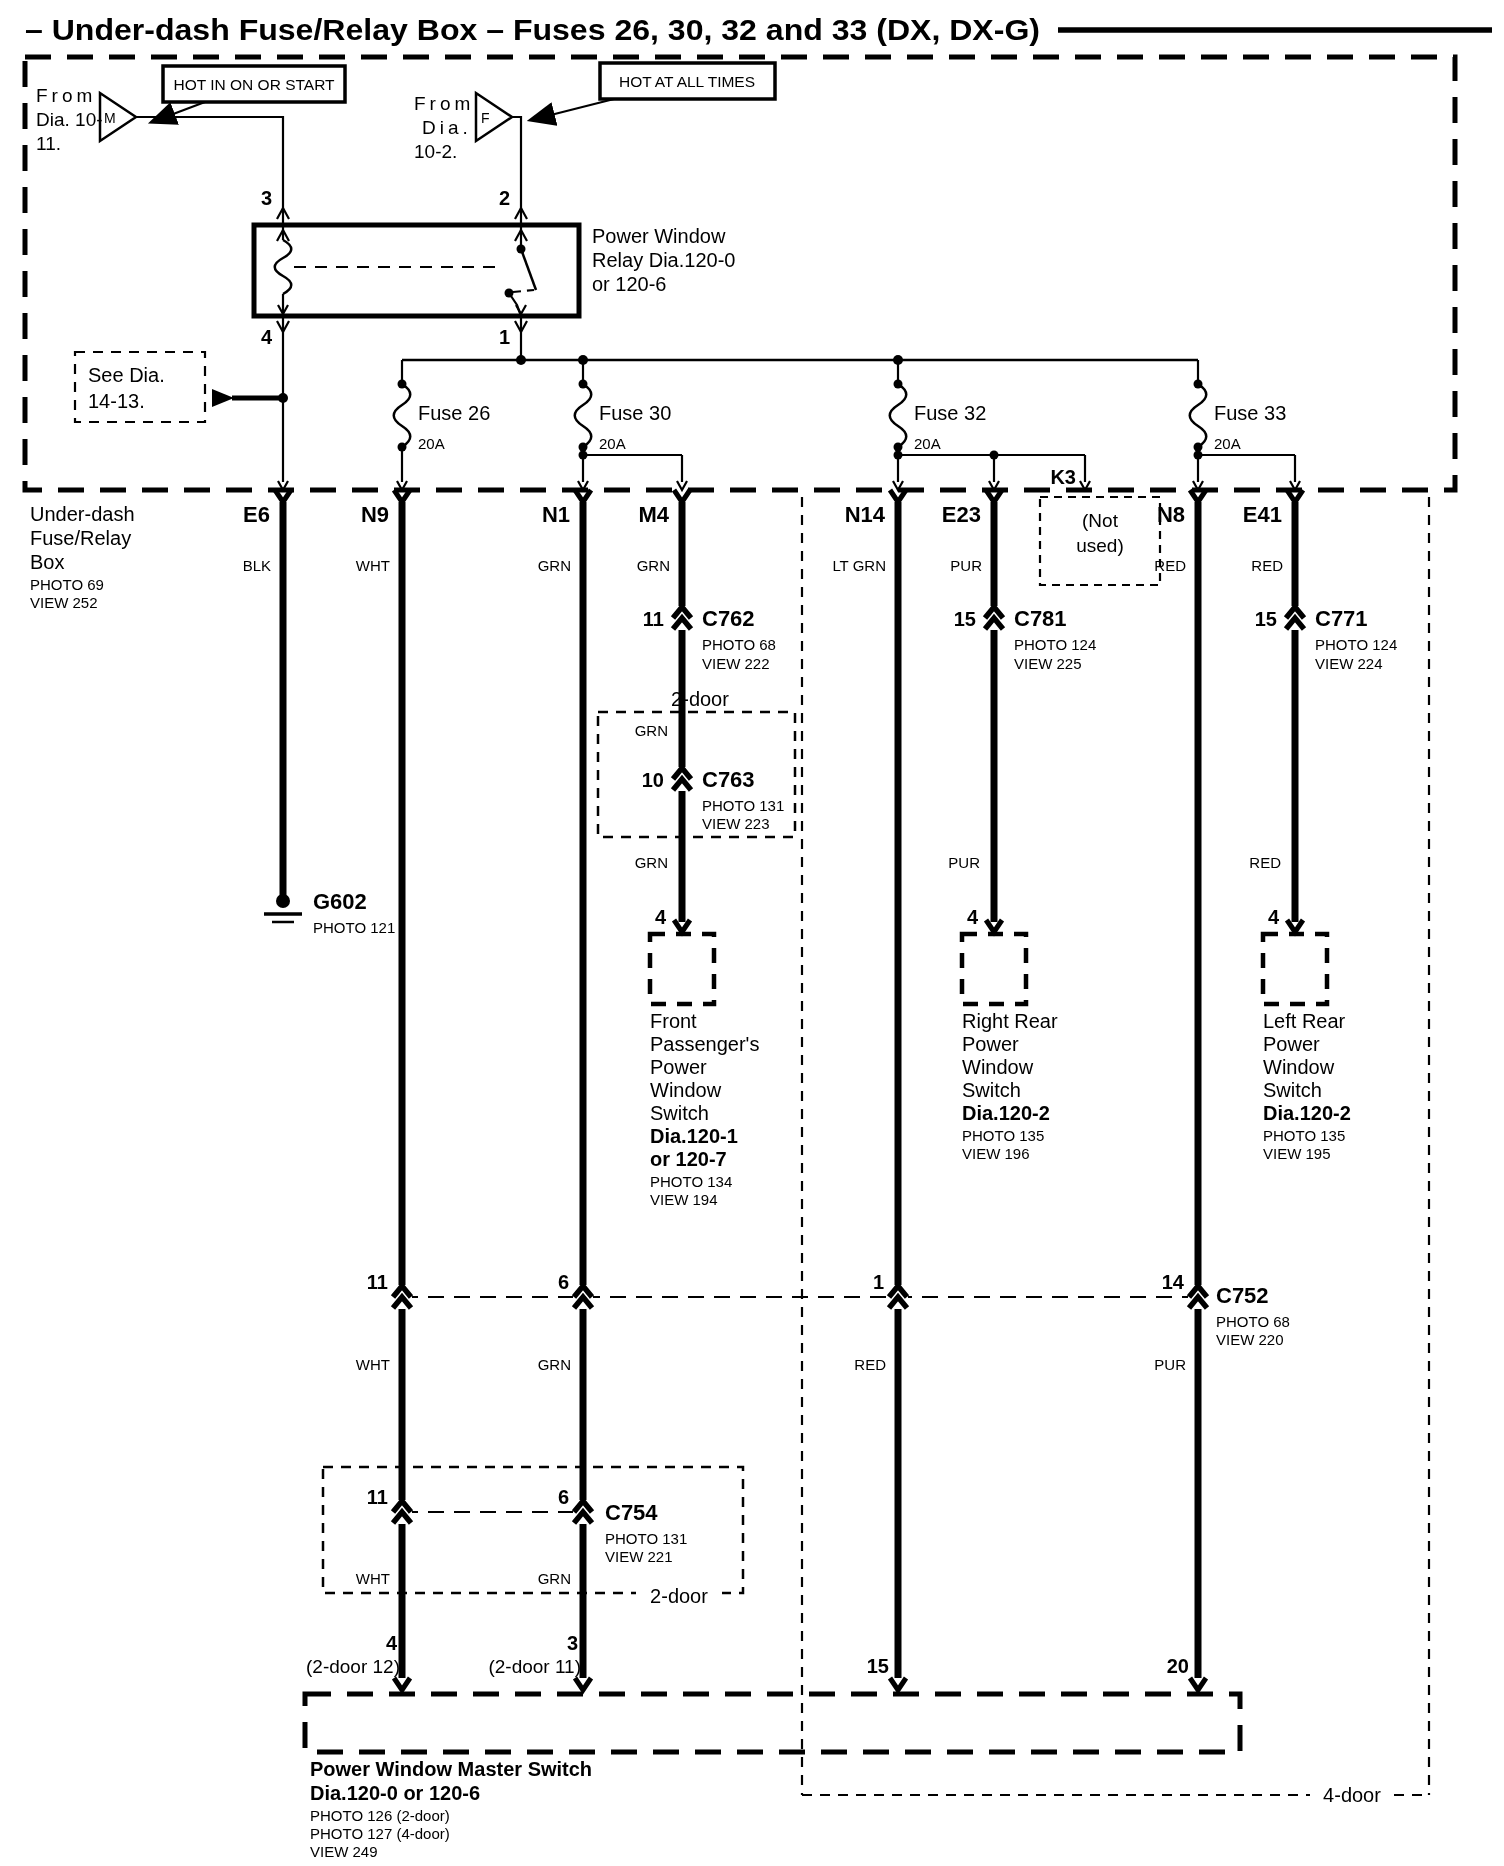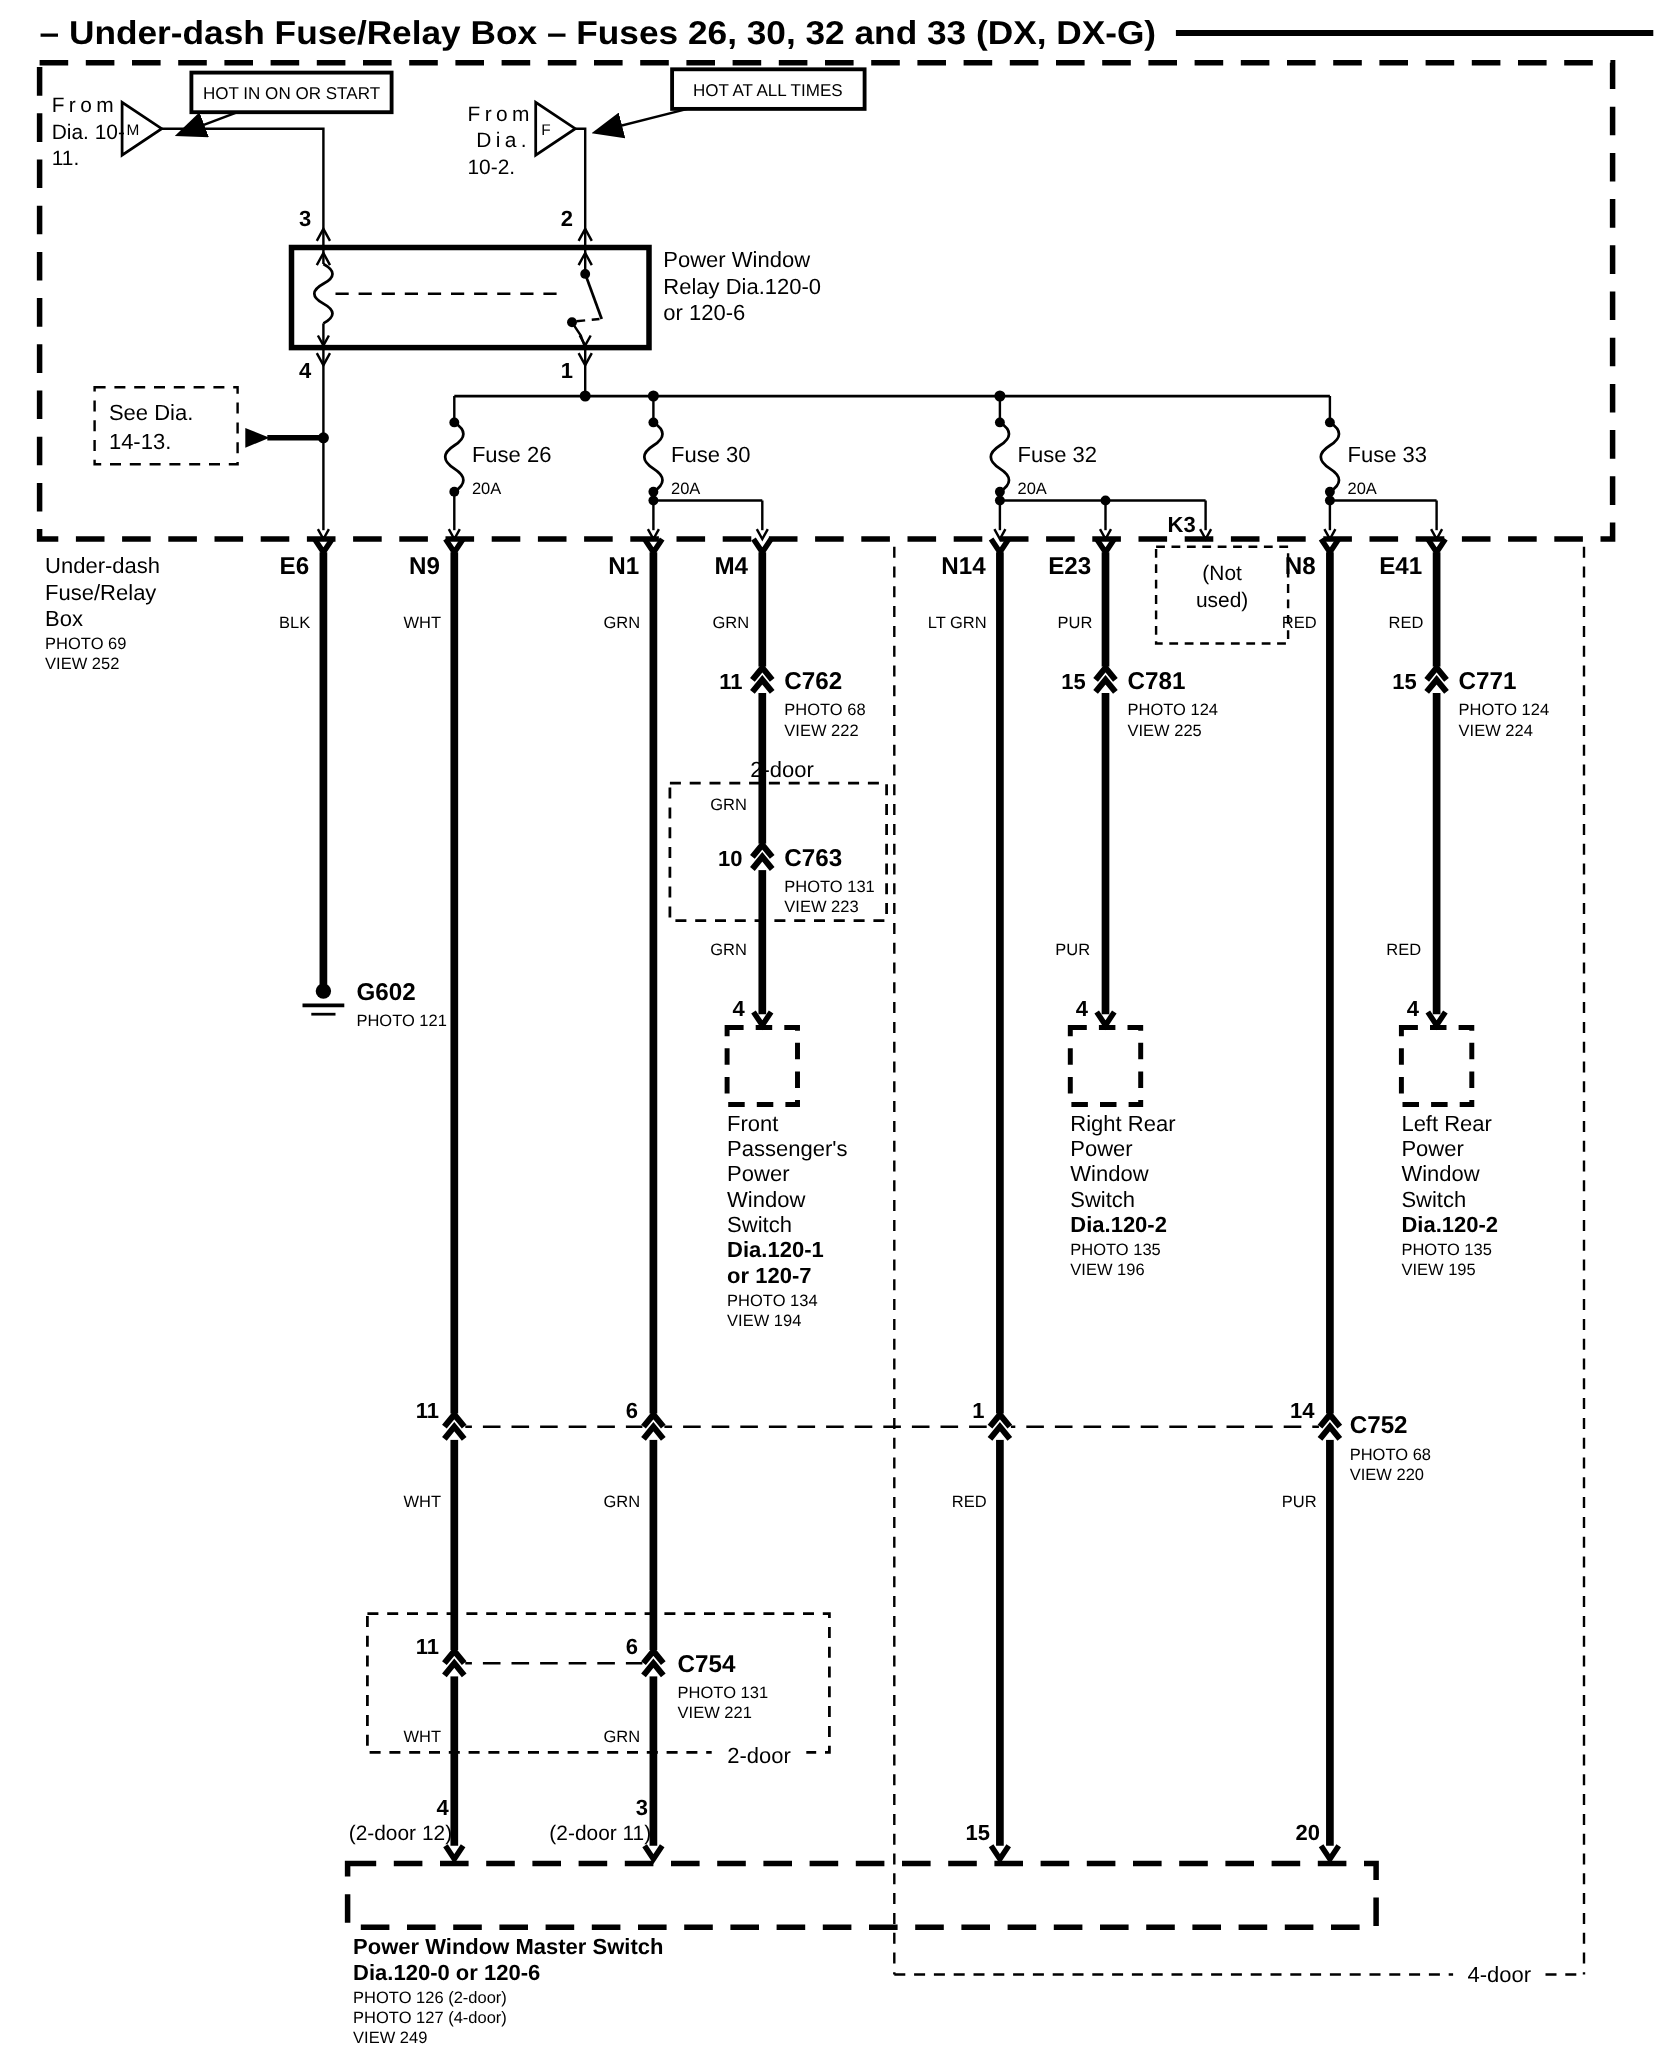--- a/index.html
+++ b/index.html
@@ -1,16 +1,16 @@
 <!DOCTYPE html>
 <html><head>
 <meta charset="utf-8">
 <style>
   html,body{margin:0;padding:0;background:#ffffff;}
-  .page{width:1228px;height:1866px;position:relative;background:#fff;padding-left:11px;}
+  .page{width:1228px;height:1866px;position:relative;background:#fff;}
   svg text{font-family:"Liberation Sans",sans-serif;fill:#000;}
   .t30b{font-size:30px;font-weight:bold;}
   .t22b{font-size:22px;font-weight:bold;}
   .t20b{font-size:20px;font-weight:bold;}
   .t20{font-size:20px;}
   .t19{font-size:19px;}
   .t15{font-size:15px;}
   .t16{font-size:15.5px;}
   .t14{font-size:14px;}
   .end{text-anchor:end;}

